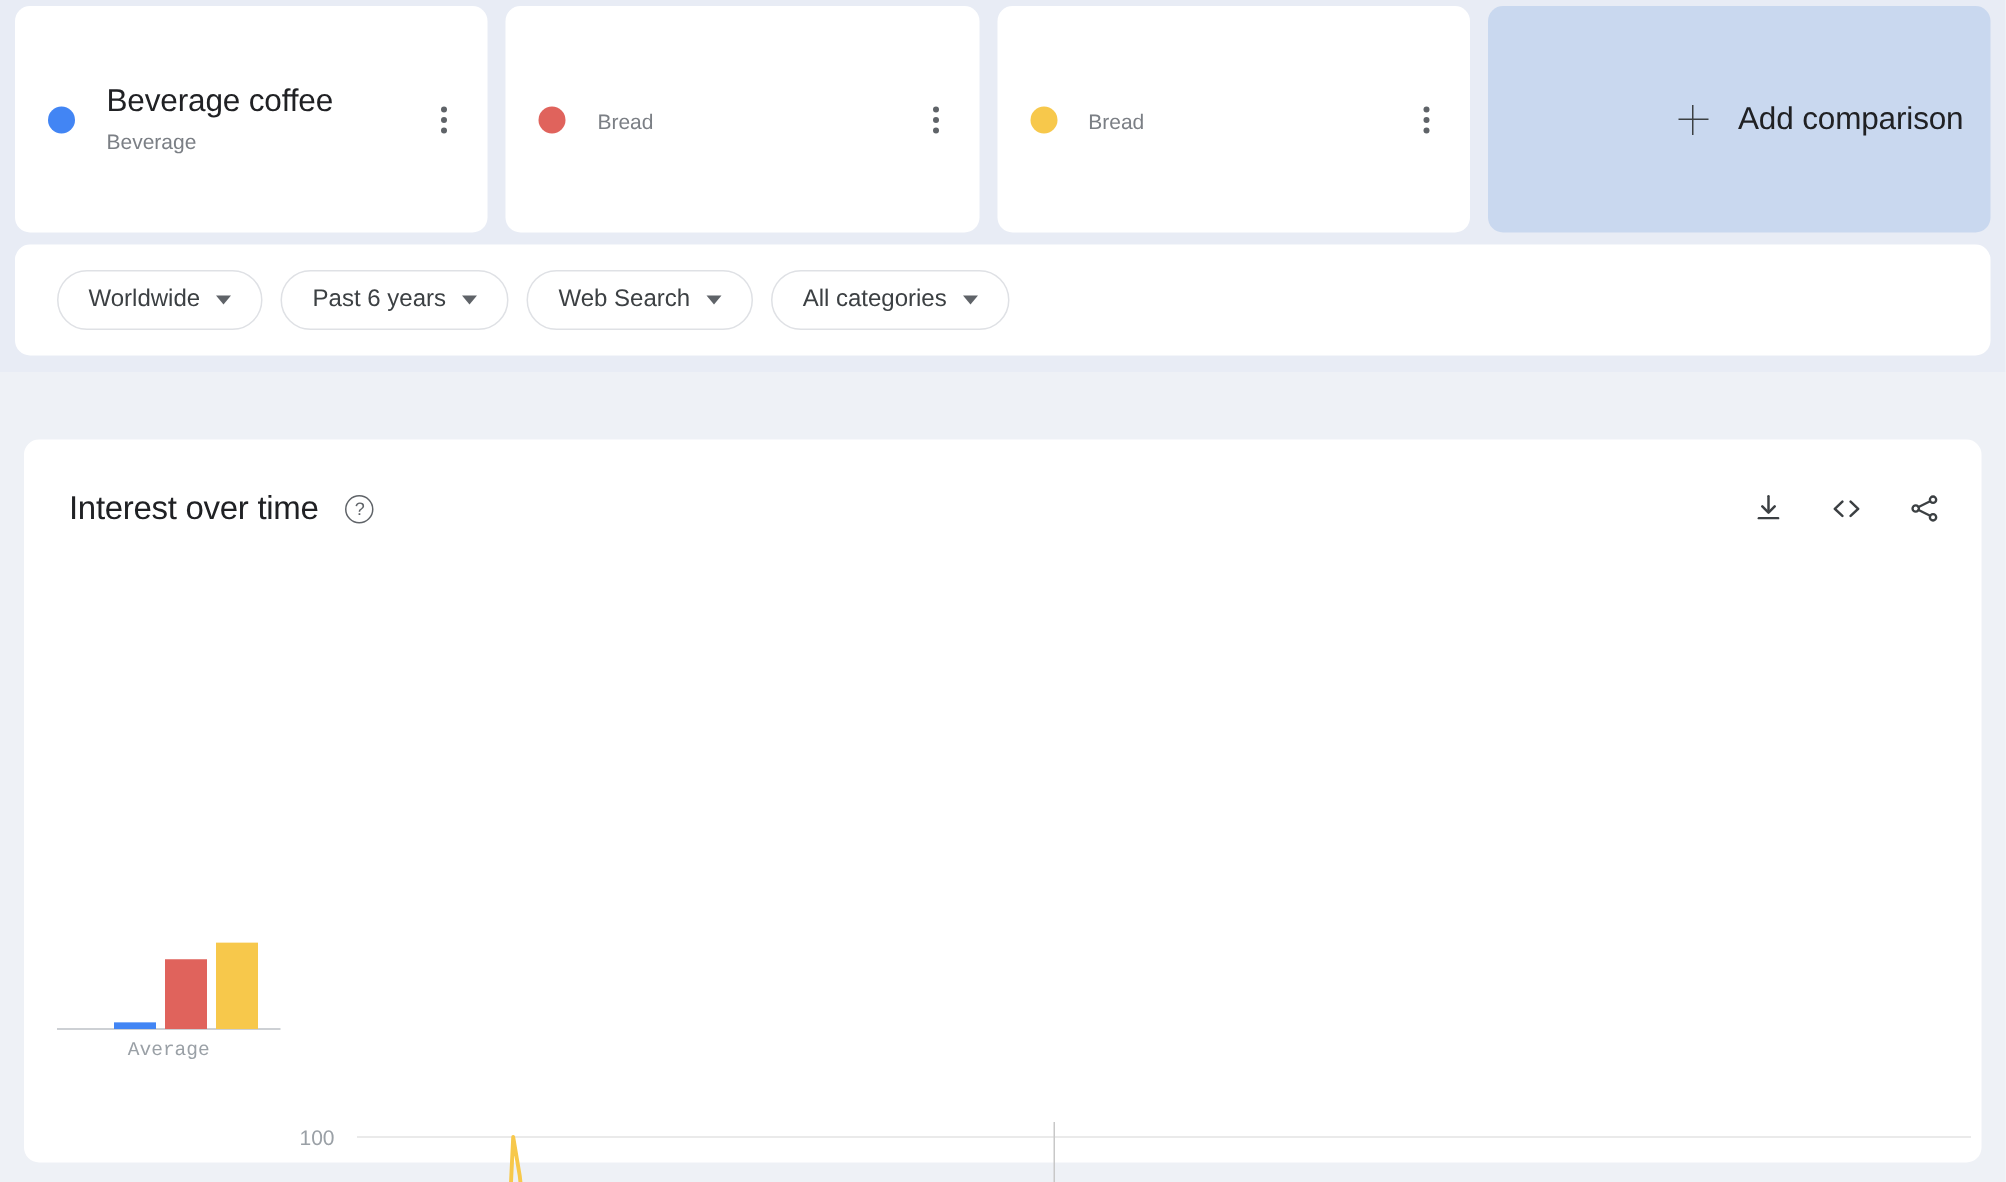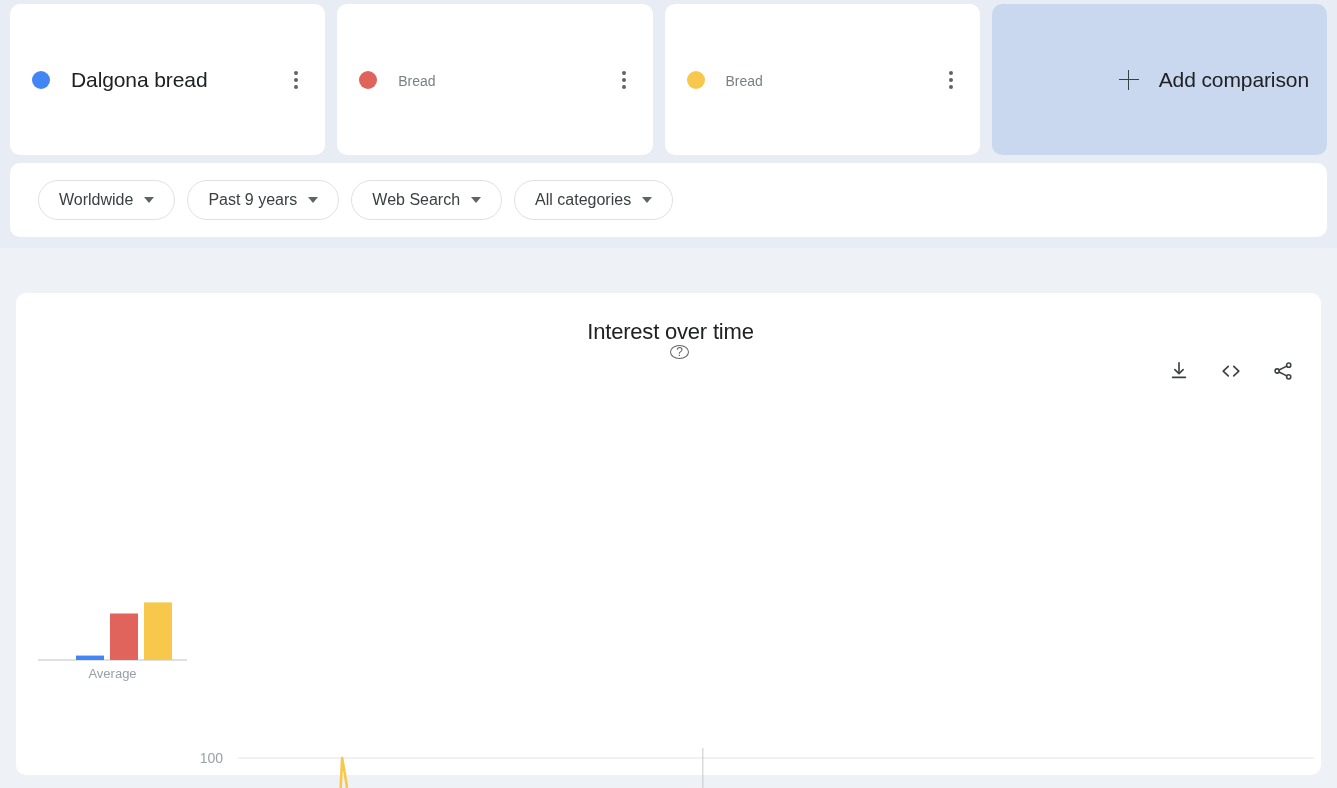--- a/index.html
+++ b/index.html
@@ -86,58 +86,59 @@
   }
 
   
   .chartcard {
     position: absolute; left: 16px; top: 293px;
     width: 1305px; height: 482px;
     background: #ffffff; border-radius: 10px;
   }
   .chart-head {
     position: absolute; left: 30px; top: 26px; right: 26px; height: 40px;
-    display: flex; align-items: center; flex-direction: column;
+    display: flex; align-items: center;
   }
   .chart-title {
     font-size: 22px; color: #202124; letter-spacing: -0.2px;
   }
   .help {
     width: 19px; height: 19px; border: 1.6px solid #5f6368; border-radius: 50%;
     margin-left: 18px; display: flex; align-items: center; justify-content: center;
     font-size: 12px; color: #5f6368; cursor: pointer; line-height: 1;
   }
   .head-actions {
     margin-left: auto; display: flex; align-items: center; gap: 28px;
   }
   .act { cursor: pointer; display: flex; align-items: center; justify-content: center;
          width: 24px; height: 24px; color: #3c4043; }
   .act svg { display: block; }
 
   
   .plotwrap { position: absolute; left: 0; top: 130px; width: 1305px; height: 300px; }
-  .avgwrap { position: absolute; left: 14px; top: 285px; width: 165px; height: 110px; }
+  .avgwrap { position: absolute; left: 14px; top: 311px; width: 165px; height: 110px; font-family: Liberation Mono, monospace; }
   .avg-label {
     position: absolute; left: 0; top: 88px; width: 165px; text-align: center;
     font-size: 13px; color: #9aa0a6;
   }
 </style>
 </head>
 <body>
 
 <div class="page">
 
   <div class="topband"></div>
 
   <div class="cards">
 
     <div class="card">
       <span class="dot" style="background: rgb(66, 133, 244);"></span>
       <div class="card-text">
-        <div class="card-title">Dalgona bread</div>
+        <div class="card-title">Beverage coffee</div>
+        <div class="card-sub">Beverage</div>
       </div>
       <div class="kebab">
           <i></i>
           <i></i>
           <i></i>
         </div>
     </div>
 
     <div class="card">
       <span class="dot" style="background: rgb(224, 99, 92);"></span>
@@ -168,21 +169,21 @@
       <span class="add-label">Add comparison</span>
     </div>
   </div>
 
   <div class="filterbar">
     <div class="chip">
       <span class="chip-label">Worldwide</span>
       <span class="caret"></span>
     </div>
     <div class="chip">
-      <span class="chip-label">Past 9 years</span>
+      <span class="chip-label">Past 6 years</span>
       <span class="caret"></span>
     </div>
     <div class="chip">
       <span class="chip-label">Web Search</span>
       <span class="caret"></span>
     </div>
     <div class="chip">
       <span class="chip-label">All categories</span>
       <span class="caret"></span>
     </div>

